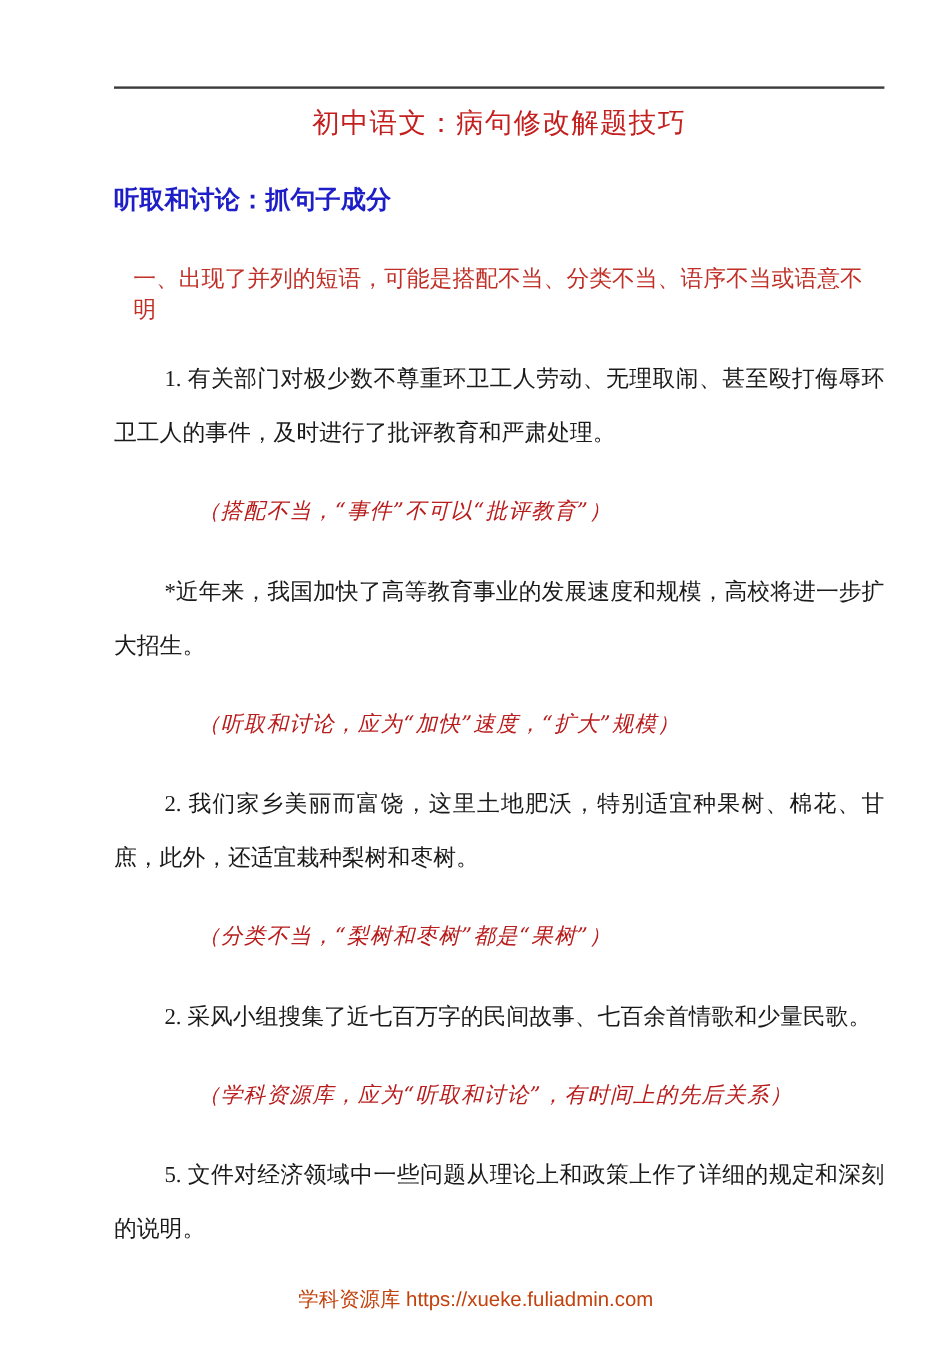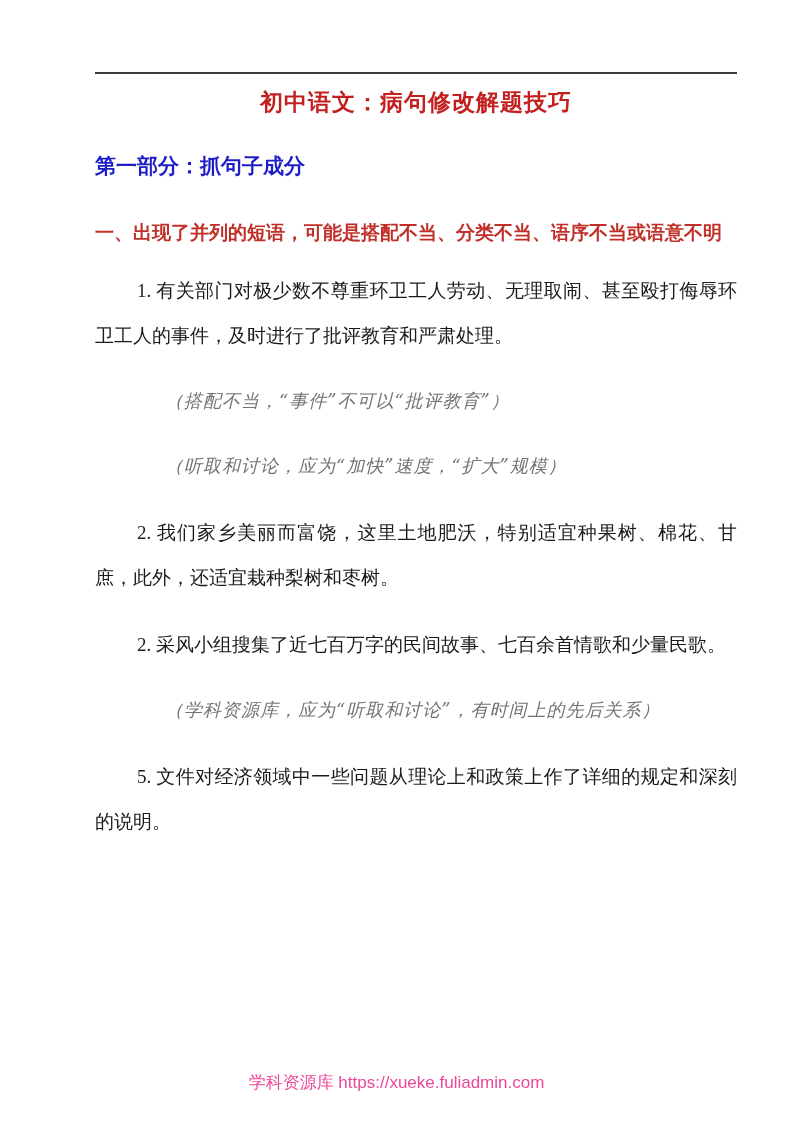--- a/index.html
+++ b/index.html
@@ -27,87 +27,89 @@
     border: none;
     border-top: 2px solid #3c3c3c;
     margin: 72px 0 0 0;
     height: 0;
   }
   .doc-title {
     margin: 14px 0 4px 0;
     text-align: center;
     color: #c41f1f;
     font-size: 23px;
-    font-weight: bold;
+    font-weight: normal;
     line-height: 30px;
     letter-spacing: 1px;
   }
   .section-heading {
     margin: 34px 0 0 0;
     color: #1e1ec8;
     font-size: 21px;
     font-weight: bold;
     line-height: 28px;
   }
   .rule-heading {
-    margin: 40px 0 0 0;
+    margin: 40px 0 0 16px;
     color: #c03028;
     font-size: 19px;
-    font-weight: bold;
+    font-weight: normal;
     line-height: 26px;
   }
   .sentence {
     margin: 22px 0 0 0;
     color: #1a1a1a;
     font-size: 19px;
     line-height: 45px;
     text-indent: 42px;
     text-align: justify;
   }
   .annotation {
     margin: 20px 0 0 0;
-    color: #737373;
+    color: #b91c1c;
     font-size: 18px;
     line-height: 45px;
     text-indent: 70px;
     font-style: italic;
     font-family: "DejaVu Serif", serif;
     letter-spacing: 1px;
   }
   .doc-footer {
     position: absolute;
     left: 0;
     right: 0;
     bottom: 28px;
     text-align: center;
-    color: #ec4899;
+    color: #c2410c;
     font-size: 17px;
     font-family: "Liberation Sans", sans-serif;
   }
 </style>
 </head>
 <body>
 
 <div class="page">
   <div class="content">
 
     <hr class="header-rule">
 
     <h1 class="doc-title">初中语文：病句修改解题技巧</h1>
 
-    <h2 class="section-heading">第一部分：抓句子成分</h2>
+    <h2 class="section-heading">听取和讨论：抓句子成分</h2>
 
     <h3 class="rule-heading">一、出现了并列的短语，可能是搭配不当、分类不当、语序不当或语意不明</h3>
 
     <p class="sentence">1. 有关部门对极少数不尊重环卫工人劳动、无理取闹、甚至殴打侮辱环卫工人的事件，及时进行了批评教育和严肃处理。</p>
     <p class="annotation">（搭配不当，“事件”不可以“批评教育”）</p>
 
+    <p class="sentence">*近年来，我国加快了高等教育事业的发展速度和规模，高校将进一步扩大招生。</p>
     <p class="annotation">（听取和讨论，应为“加快”速度，“扩大”规模）</p>
 
     <p class="sentence">2. 我们家乡美丽而富饶，这里土地肥沃，特别适宜种果树、棉花、甘庶，此外，还适宜栽种梨树和枣树。</p>
+    <p class="annotation">（分类不当，“梨树和枣树”都是“果树”）</p>
 
     <p class="sentence">2. 采风小组搜集了近七百万字的民间故事、七百余首情歌和少量民歌。</p>
 
     <p class="annotation">（学科资源库，应为“听取和讨论”，有时间上的先后关系）</p>
 
     <p class="sentence">5. 文件对经济领域中一些问题从理论上和政策上作了详细的规定和深刻的说明。</p>
 
   </div>
 
   <div class="doc-footer">学科资源库 https://xueke.fuliadmin.com</div>

